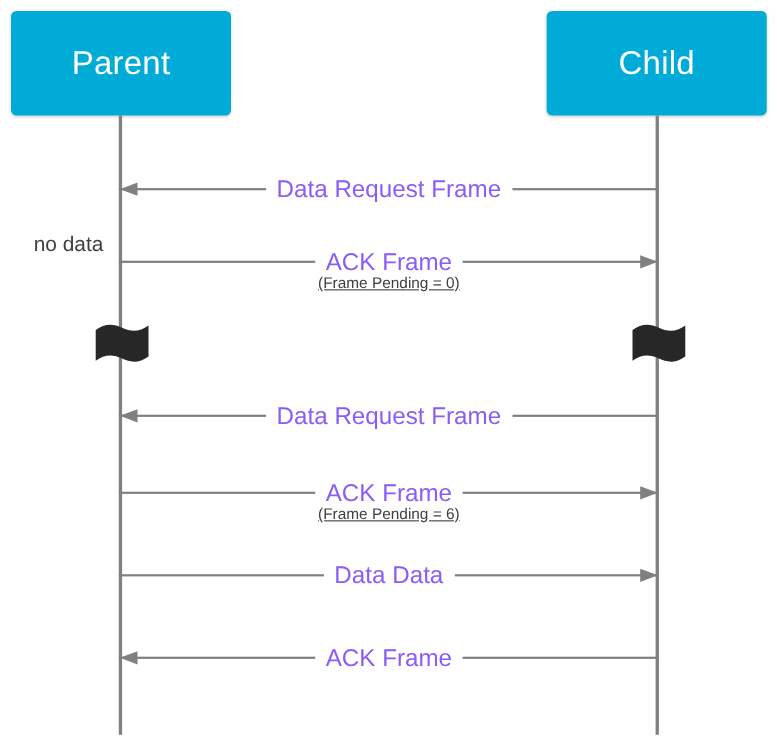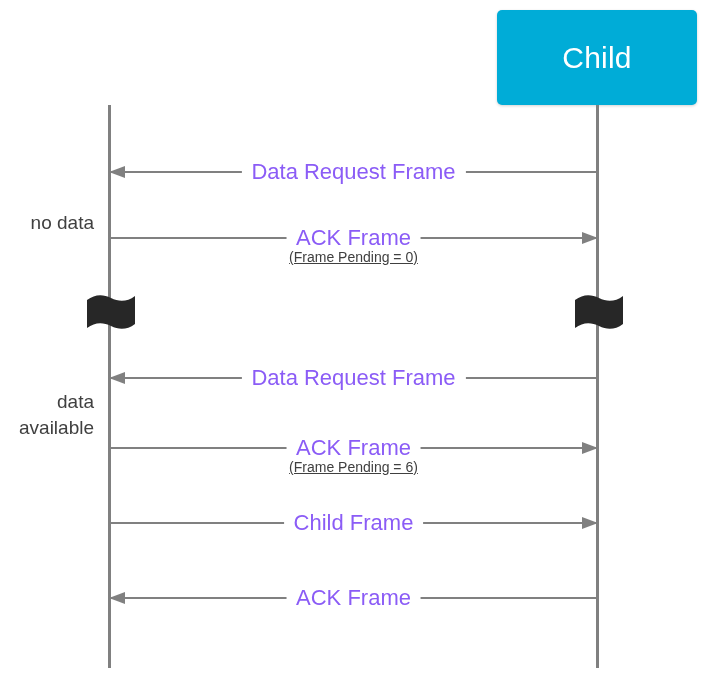--- a/index.html
+++ b/index.html
@@ -119,30 +119,31 @@
     width: 52px;
     height: 40px;
   }
   .break-symbol svg { display: block; }
 </style>
 </head>
 <body>
 
 <div id="diagram">
 
+  <div class="actor-box parent">
+    <span class="actor-label">Parent</span>
+  </div>
   <div class="actor-box child">
     <span class="actor-label">Child</span>
   </div>
 
   <div class="lifeline parent"></div>
   <div class="lifeline child"></div>
 
   <div class="side-note" style="top:210px;">no data</div>
-  <div class="side-note" style="top:389px;">data
-available</div>
 
   <div class="msg" style="top:172px;">
     <div class="msg-line"></div>
     <div class="arrowhead left"></div>
     <div class="msg-label">Data Request Frame</div>
   </div>
 
   <div class="msg" style="top:238px;">
     <div class="msg-line"></div>
     <div class="arrowhead right"></div>
@@ -170,21 +171,21 @@
   <div class="msg" style="top:448px;">
     <div class="msg-line"></div>
     <div class="arrowhead right"></div>
     <div class="msg-label">ACK Frame</div>
     <div class="msg-sublabel">(Frame Pending = 6)</div>
   </div>
 
   <div class="msg" style="top:523px;">
     <div class="msg-line"></div>
     <div class="arrowhead right"></div>
-    <div class="msg-label">Child Frame</div>
+    <div class="msg-label">Data Data</div>
   </div>
 
   <div class="msg" style="top:598px;">
     <div class="msg-line"></div>
     <div class="arrowhead left"></div>
     <div class="msg-label">ACK Frame</div>
   </div>
 
 </div>
 

